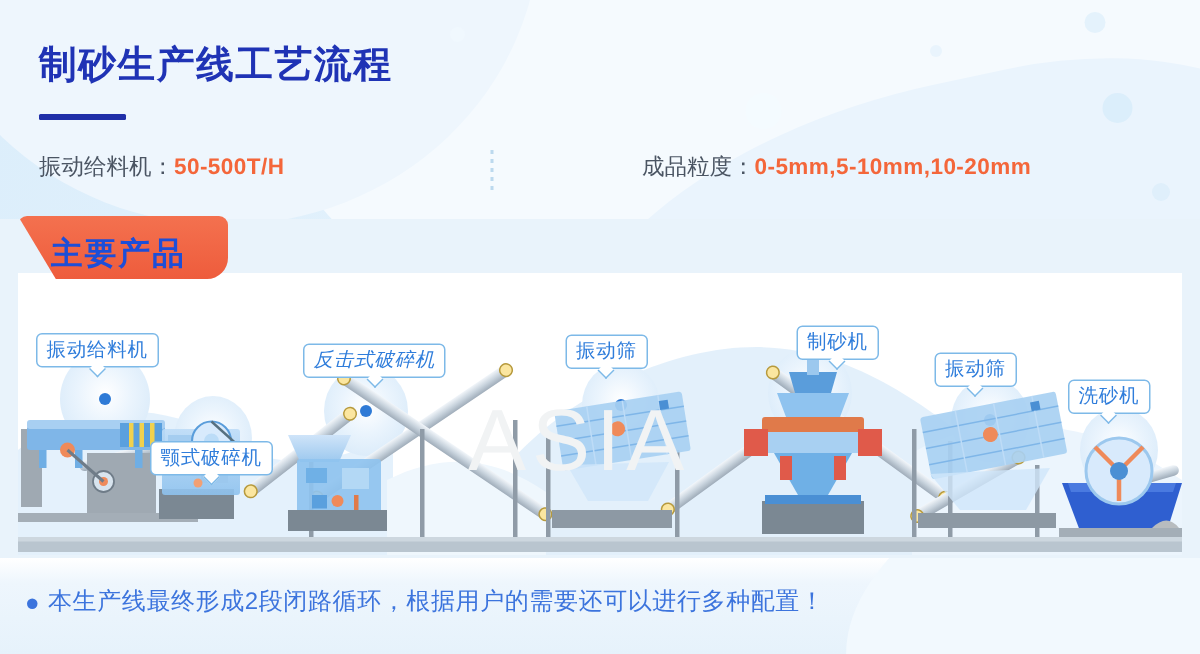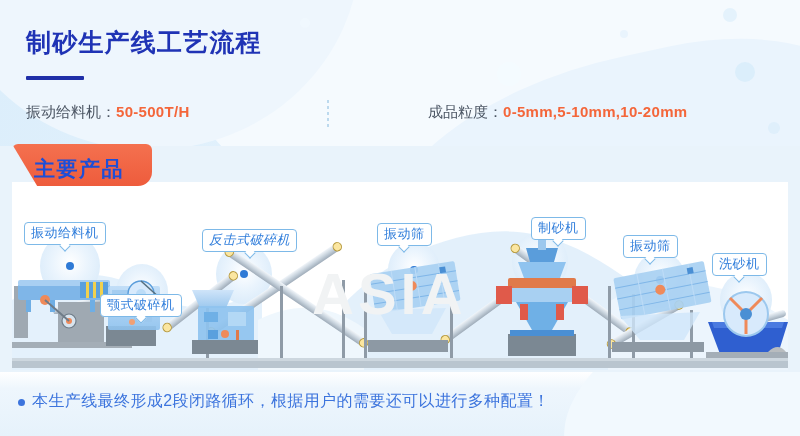--- a/index.html
+++ b/index.html
@@ -74,21 +74,21 @@
   }
 
   
   #illus {
     position:absolute; left:12px; top:182px; width:776px; height:188px;
     background:#ffffff; overflow:hidden;
   }
   #illus-svg { position:absolute; left:0; top:0; }
   #watermark {
     position:absolute; left:300px; top:78px; width:330px;
-    font-size:58px; font-weight:bold; color:#f1f3f4;
+    font-size:58px; font-weight:normal; color:#f1f3f4;
     letter-spacing:4px; white-space:nowrap; user-select:none;
   }
 
   
   .callout { position:absolute; z-index:5; }
   .callout .box {
     border:1px solid #7db9e8; background:#ffffff; border-radius:4px;
     padding:2px 6px 3px 6px;
     font-size:13px; color:#2f7ddb; white-space:nowrap; line-height:16px;
     letter-spacing:.5px;

